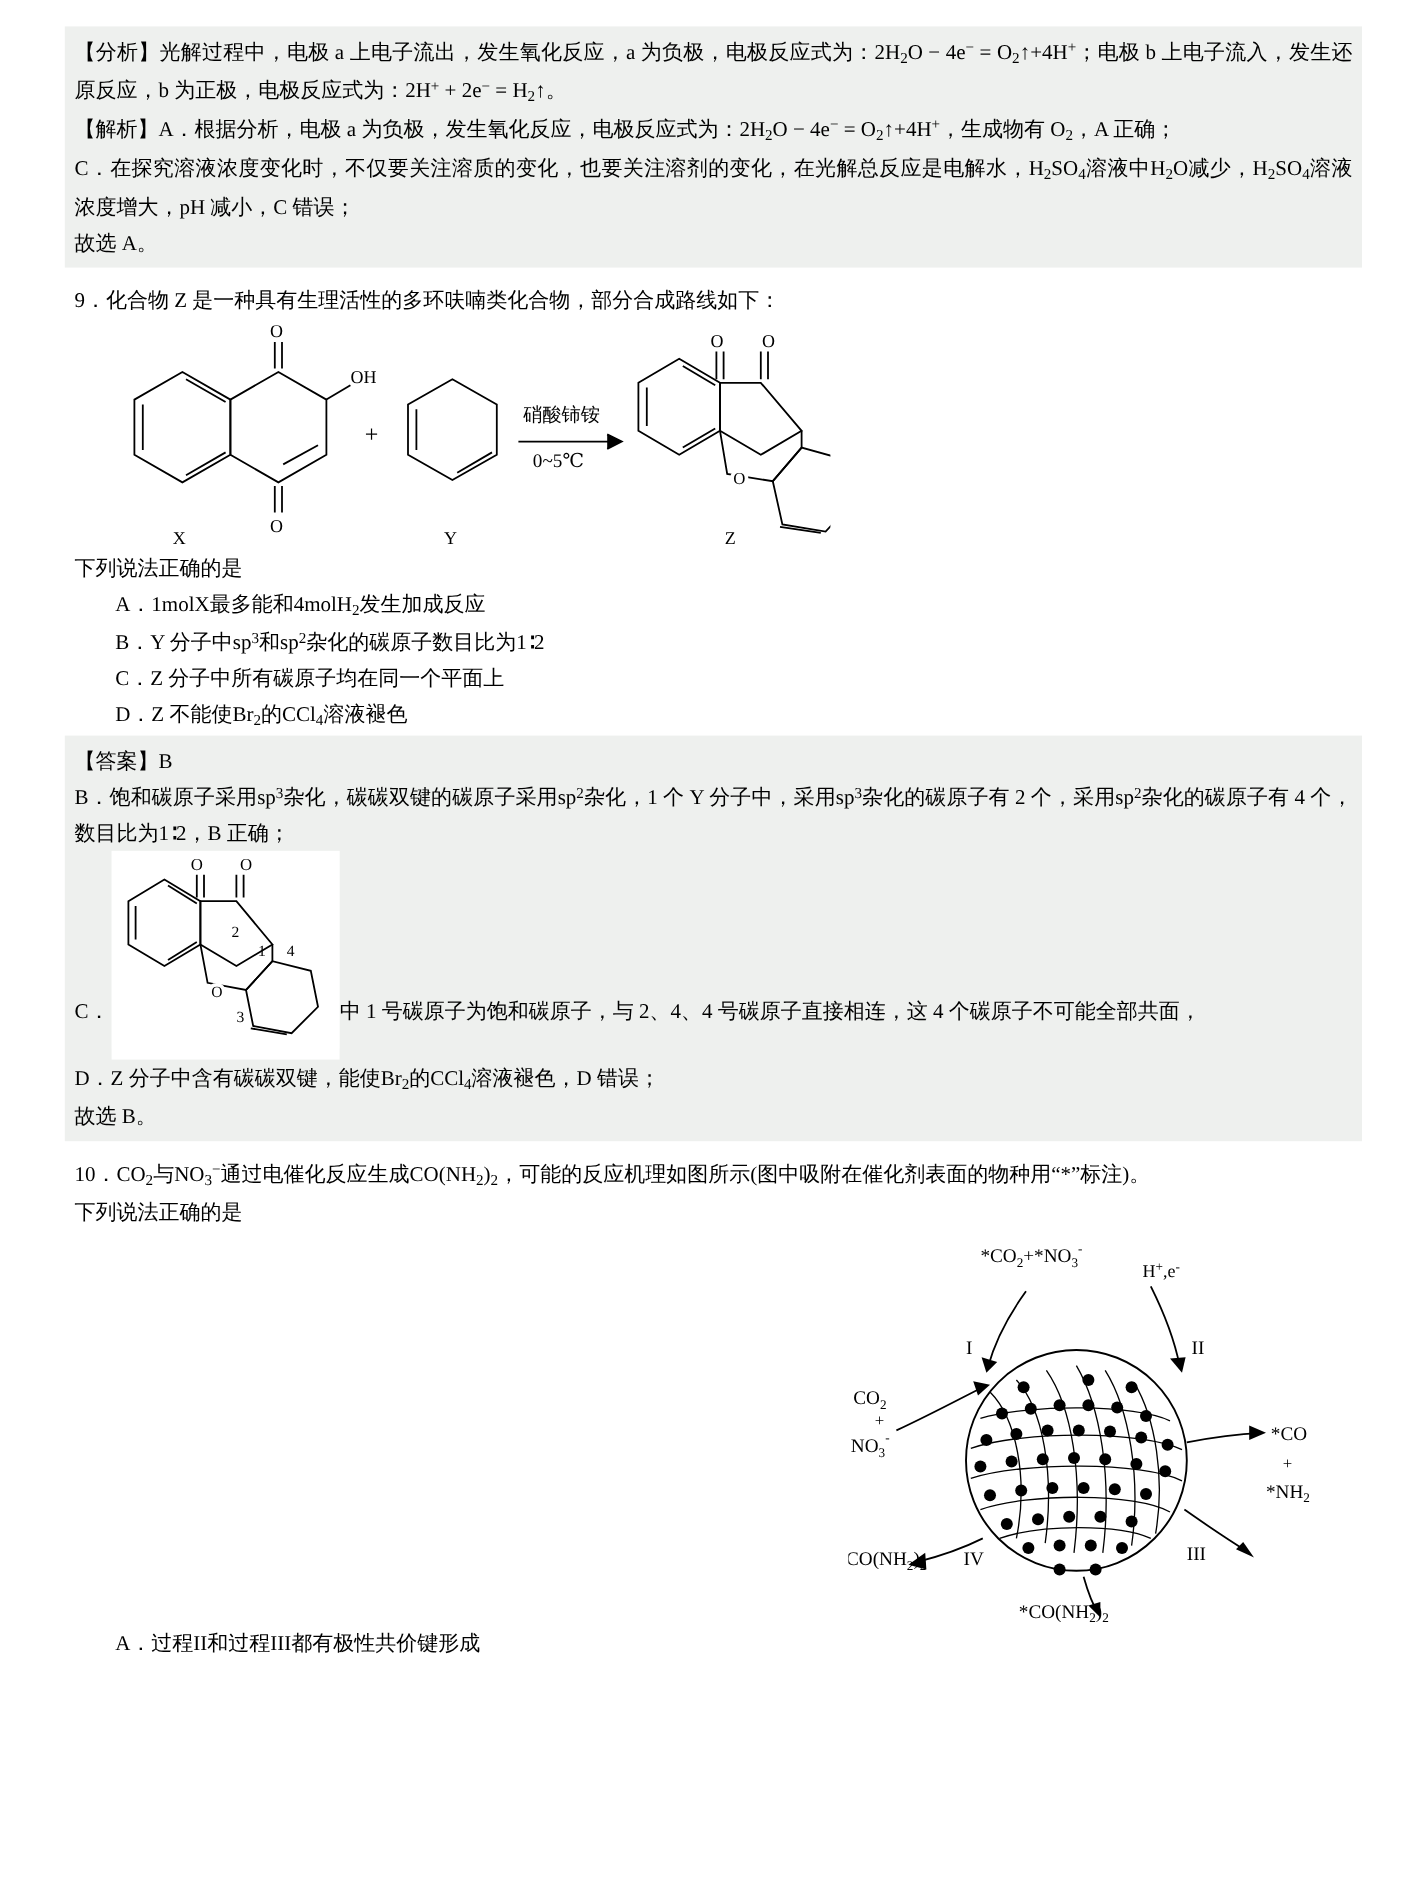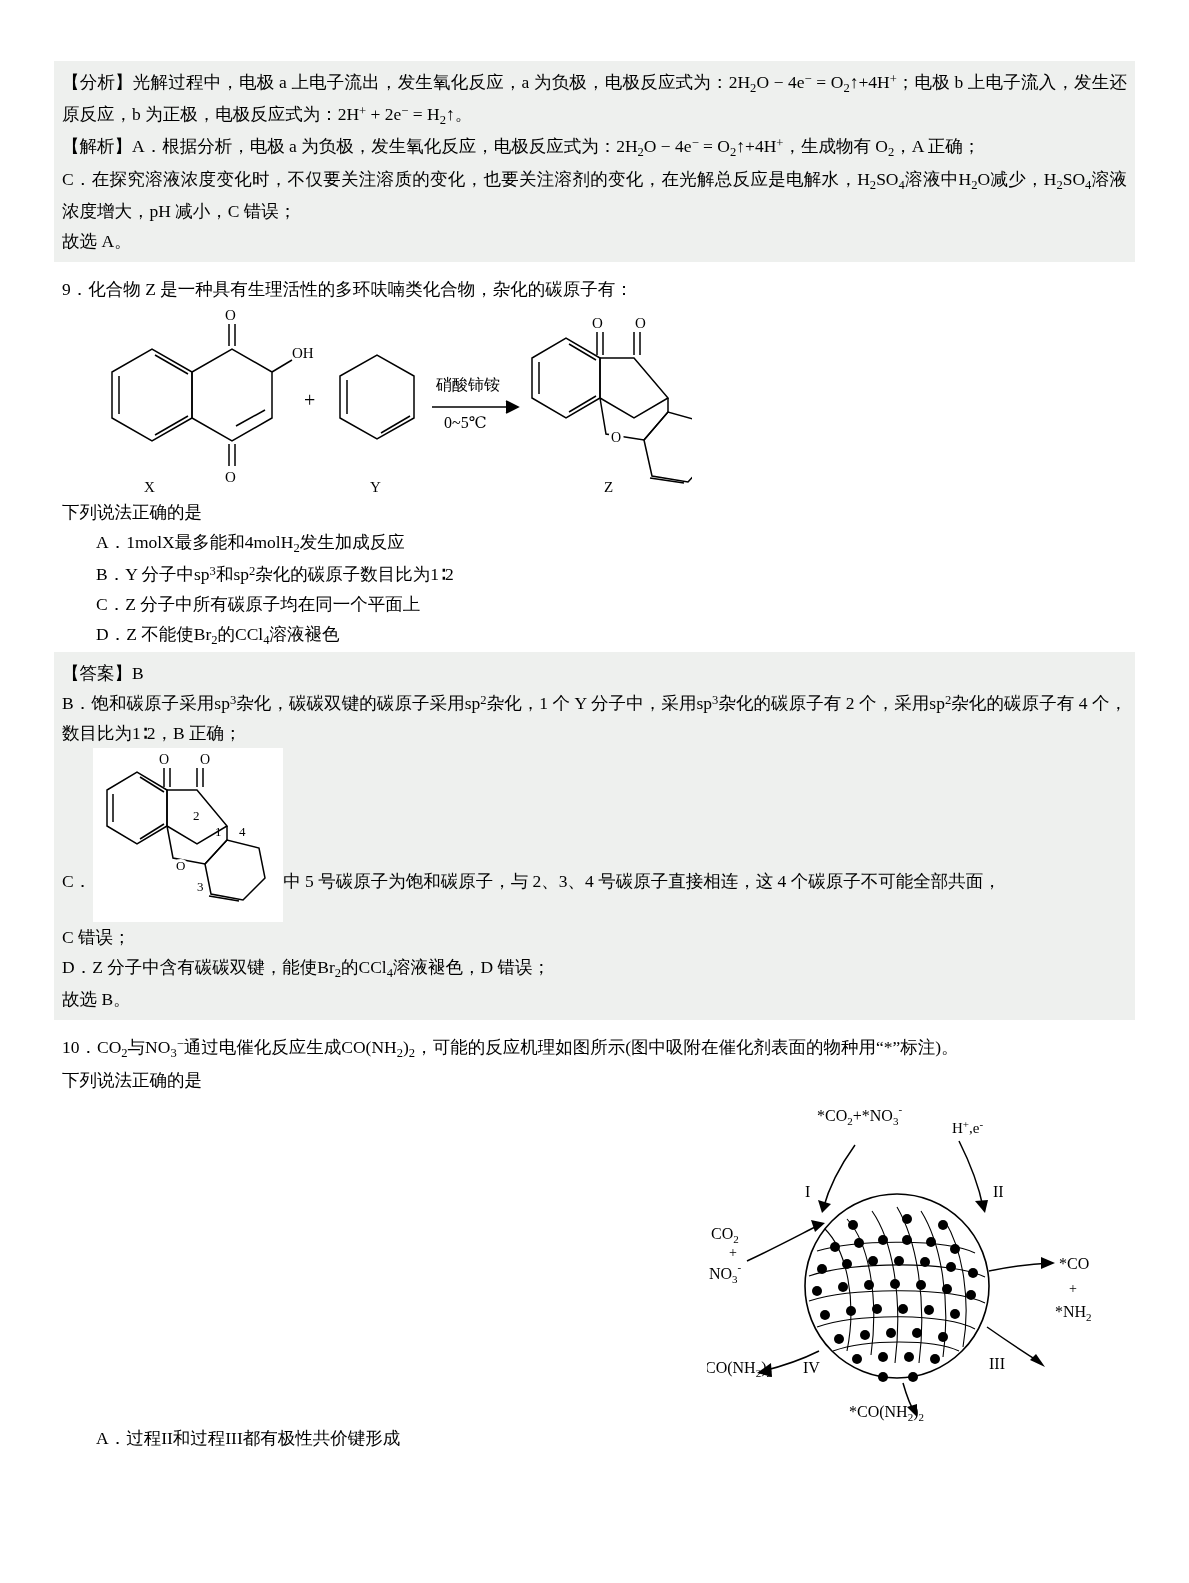--- a/index.html
+++ b/index.html
@@ -12,21 +12,20 @@
     min-height: 1583px;
     font-family: "Liberation Serif", "DejaVu Serif", serif;
     color: #000000;
     font-size: 17.5px;
     line-height: 1.72;
   }
   .page {
     width: 1189px;
     box-sizing: border-box;
     padding: 22px 62px 10px 62px;
-    margin-top: 39px;
   }
   .shaded {
     background: #eef0ee;
     padding: 6px 8px 6px 8px;
     margin: 0 -8px;
   }
   .para {
     margin: 0;
     text-align: justify;
     text-justify: inter-ideograph;
@@ -83,21 +82,21 @@
     <p class="para">
       【解析】A．根据分析，电极 a 为负极，发生氧化反应，电极反应式为：2H<sub>2</sub>O − 4e<sup>−</sup> = O<sub>2</sub>↑+4H<sup>+</sup>，生成物有 O<sub>2</sub>，A 正确；
     </p>
     <p class="para">
       C．在探究溶液浓度变化时，不仅要关注溶质的变化，也要关注溶剂的变化，在光解总反应是电解水，H<sub>2</sub>SO<sub>4</sub>溶液中H<sub>2</sub>O减少，H<sub>2</sub>SO<sub>4</sub>溶液浓度增大，pH 减小，C 错误；
     </p>
     <p class="para">故选 A。</p>
   </div>
 
   <p class="para q-num">
-    <span>9．</span><span>化合物 Z 是一种具有生理活性的多环呋喃类化合物，杂化的碳原子有：</span>
+    <span>9．</span><span>化合物 Z 是一种具有生理活性的多环呋喃类化合物，部分合成路线如下：</span>
   </p>
 
   <div class="fig-wrap">
     <svg width="600" height="185" viewBox="0 0 600 185">
       <g stroke="#000" stroke-width="1.5" fill="none">
 
         <polygon points="20,62 20,108 60,131 100,108 100,62 60,39"></polygon>
         <line x1="27" y1="66" x2="27" y2="104"></line>
         <line x1="63" y1="45" x2="96" y2="64"></line>
         <line x1="63" y1="125" x2="96" y2="106"></line>
@@ -197,23 +196,22 @@
           <text x="66" y="16" font-size="14">O</text>
           <text x="107" y="16" font-size="14">O</text>
           <text x="83" y="122" font-size="13" fill="#fff" stroke="#fff" stroke-width="6">O</text>
           <text x="83" y="122" font-size="13">O</text>
           <text x="122" y="88" font-size="13">1</text>
           <text x="100" y="72" font-size="13">2</text>
           <text x="104" y="143" font-size="13">3</text>
           <text x="146" y="88" font-size="13">4</text>
         </svg>
       </span>
-      <span class="tail">中 5 号碳原子为饱和碳原子，与 2、3、4 号碳原子直接相连，这 4 个碳原子不可能全部共面，</span>
+      <span class="tail">中 1 号碳原子为饱和碳原子，与 2、4、4 号碳原子直接相连，这 4 个碳原子不可能全部共面，</span>
     </div>
-    <p class="para">C 错误；</p>
 
     <p class="para">
       D．Z 分子中含有碳碳双键，能使Br<sub>2</sub>的CCl<sub>4</sub>溶液褪色，D 错误；
     </p>
     <p class="para">故选 B。</p>
   </div>
 
   <p class="para q-num">
     <span>10．</span>CO<sub>2</sub>与NO<sub>3</sub><sup>−</sup>通过电催化反应生成CO(NH<sub>2</sub>)<sub>2</sub>，可能的反应机理如图所示(图中吸附在催化剂表面的物种用“*”标注)。
   </p>

